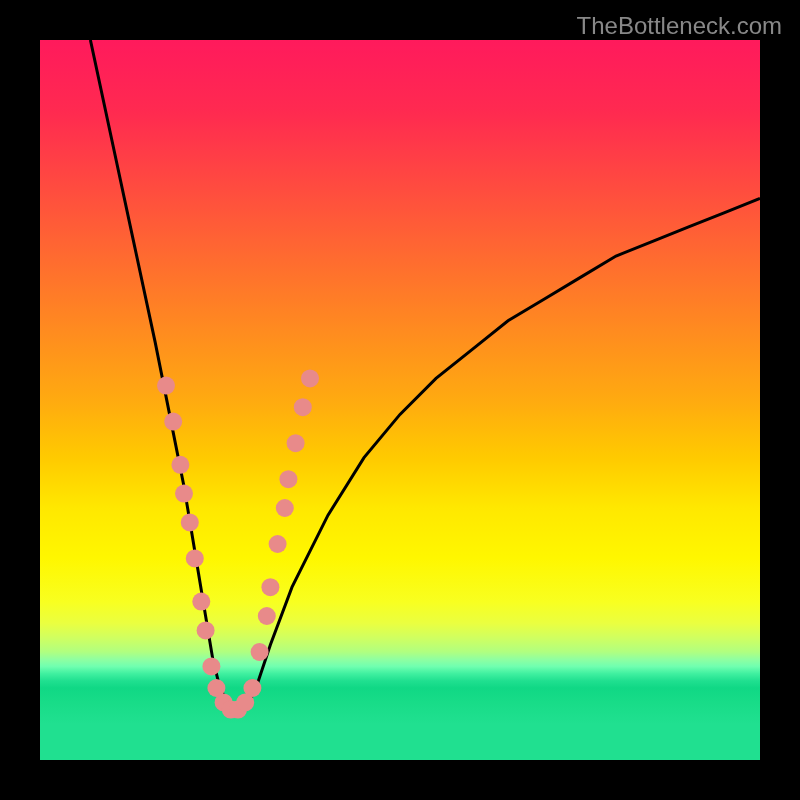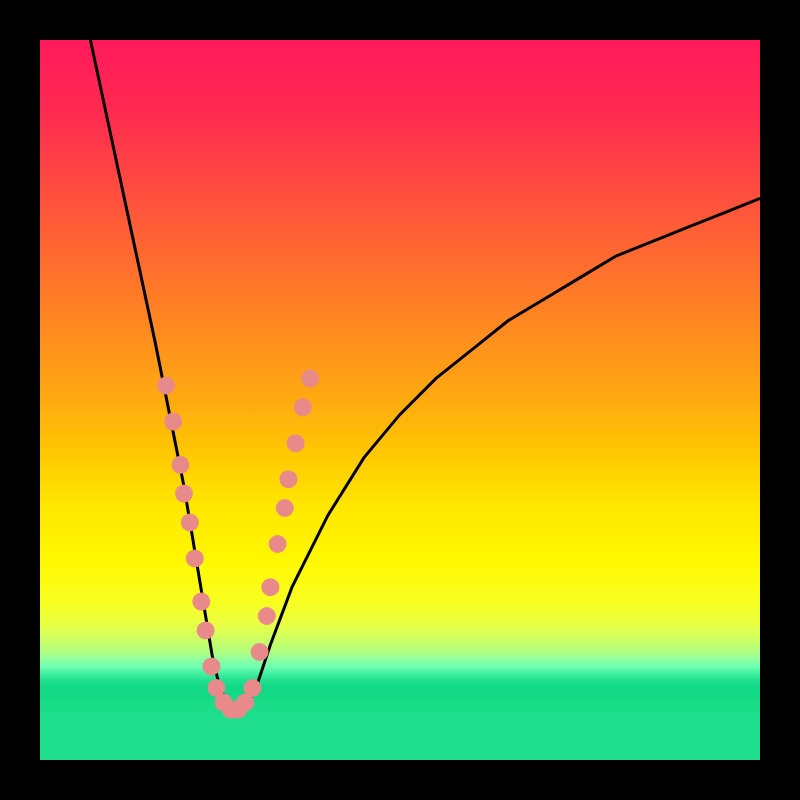--- a/index.html
+++ b/index.html
@@ -60,20 +60,21 @@
     left: 0;
     top: 0;
     width: 720px;
     height: 720px;
   }
 </style>
 </head>
 <body>
 
 <div class="chart-container">
+  <div class="watermark">TheBottleneck.com</div>
   <div class="plot-area">
     <svg class="curve" viewBox="0 0 720 720">
       <g id="curve-path">
           <path d="M50.4 0.0 L72.0 100.8 L93.6 201.6 L115.2 302.4 L129.6 374.4 L144.0 446.4 L151.2 489.6 L158.4 532.8 L165.6 576.0 L172.8 619.2 L180.0 648.0 L187.2 662.4 L194.4 669.6 L201.6 669.6 L208.8 662.4 L216.0 648.0 L230.4 604.8 L252.0 547.2 L288.0 475.2 L324.0 417.6 L360.0 374.4 L396.0 338.4 L432.0 309.6 L468.0 280.8 L504.0 259.2 L540.0 237.6 L576.0 216.0 L612.0 201.6 L648.0 187.2 L684.0 172.8 L720.0 158.4 " fill="none" stroke="#000" stroke-width="3"></path>
         </g>
       <g id="markers">
           <circle cx="126.0" cy="345.6" r="9" fill="#e88a8a"></circle>
           <circle cx="133.2" cy="381.6" r="9" fill="#e88a8a"></circle>
           <circle cx="140.4" cy="424.8" r="9" fill="#e88a8a"></circle>
           <circle cx="144.0" cy="453.6" r="9" fill="#e88a8a"></circle>

